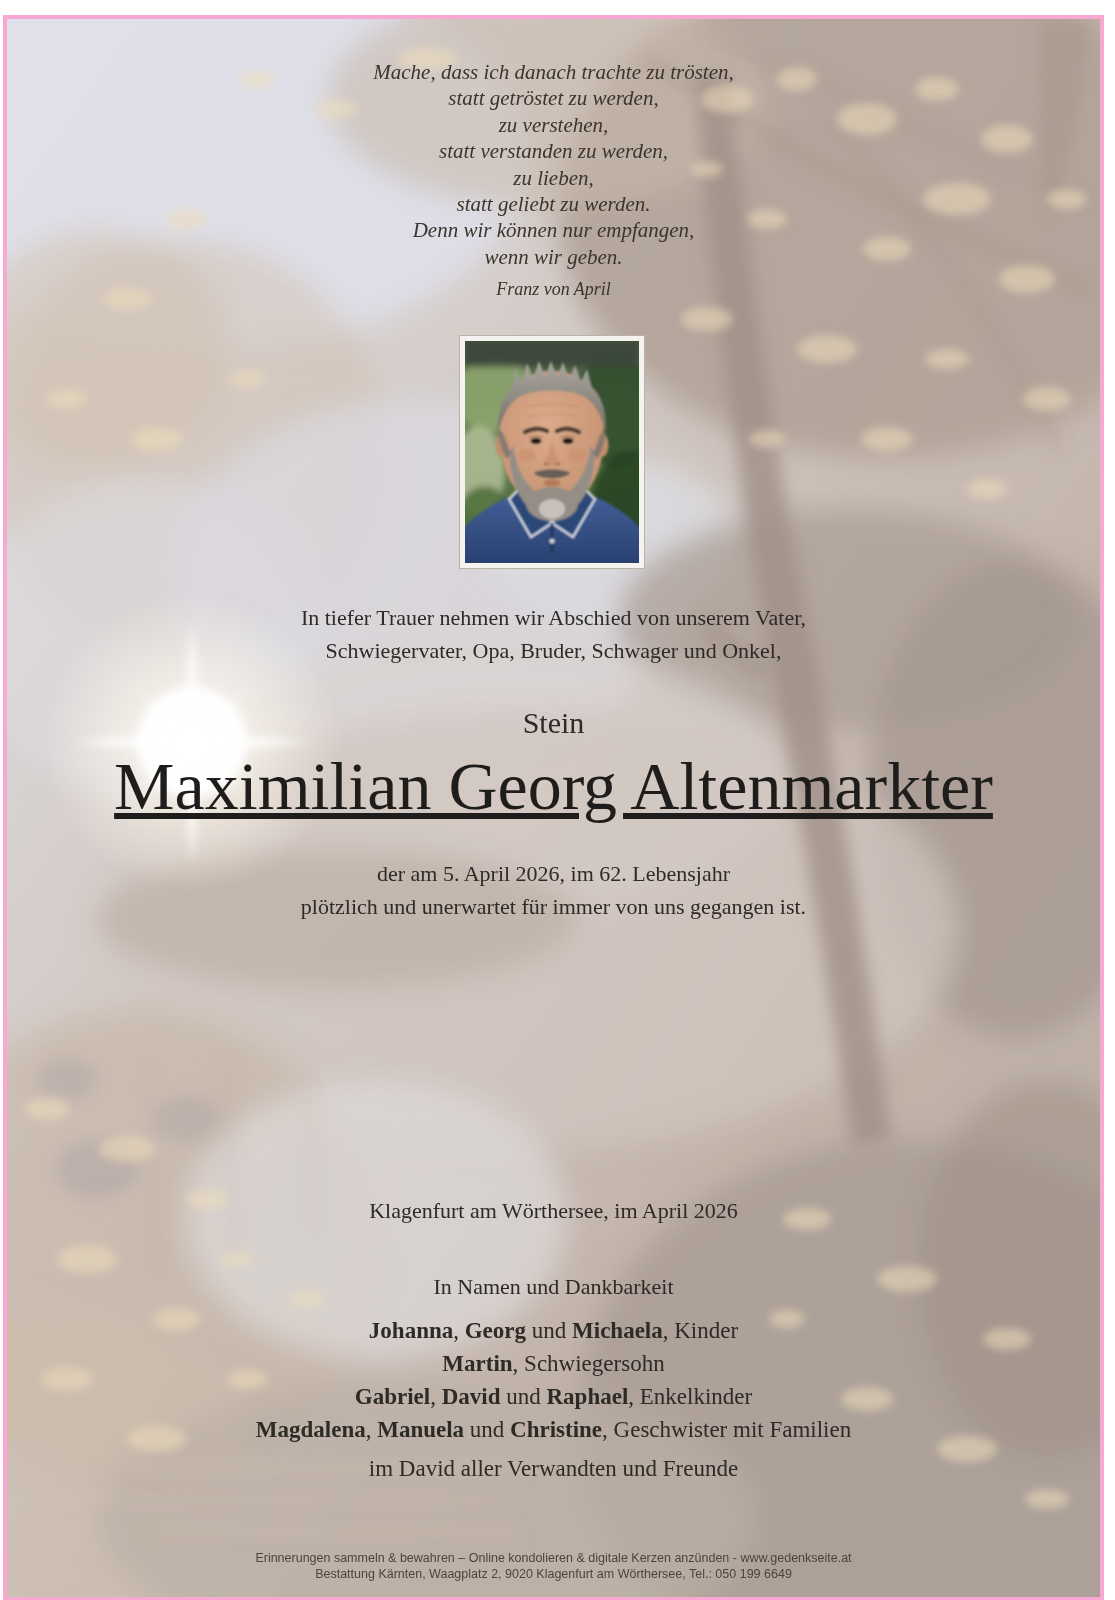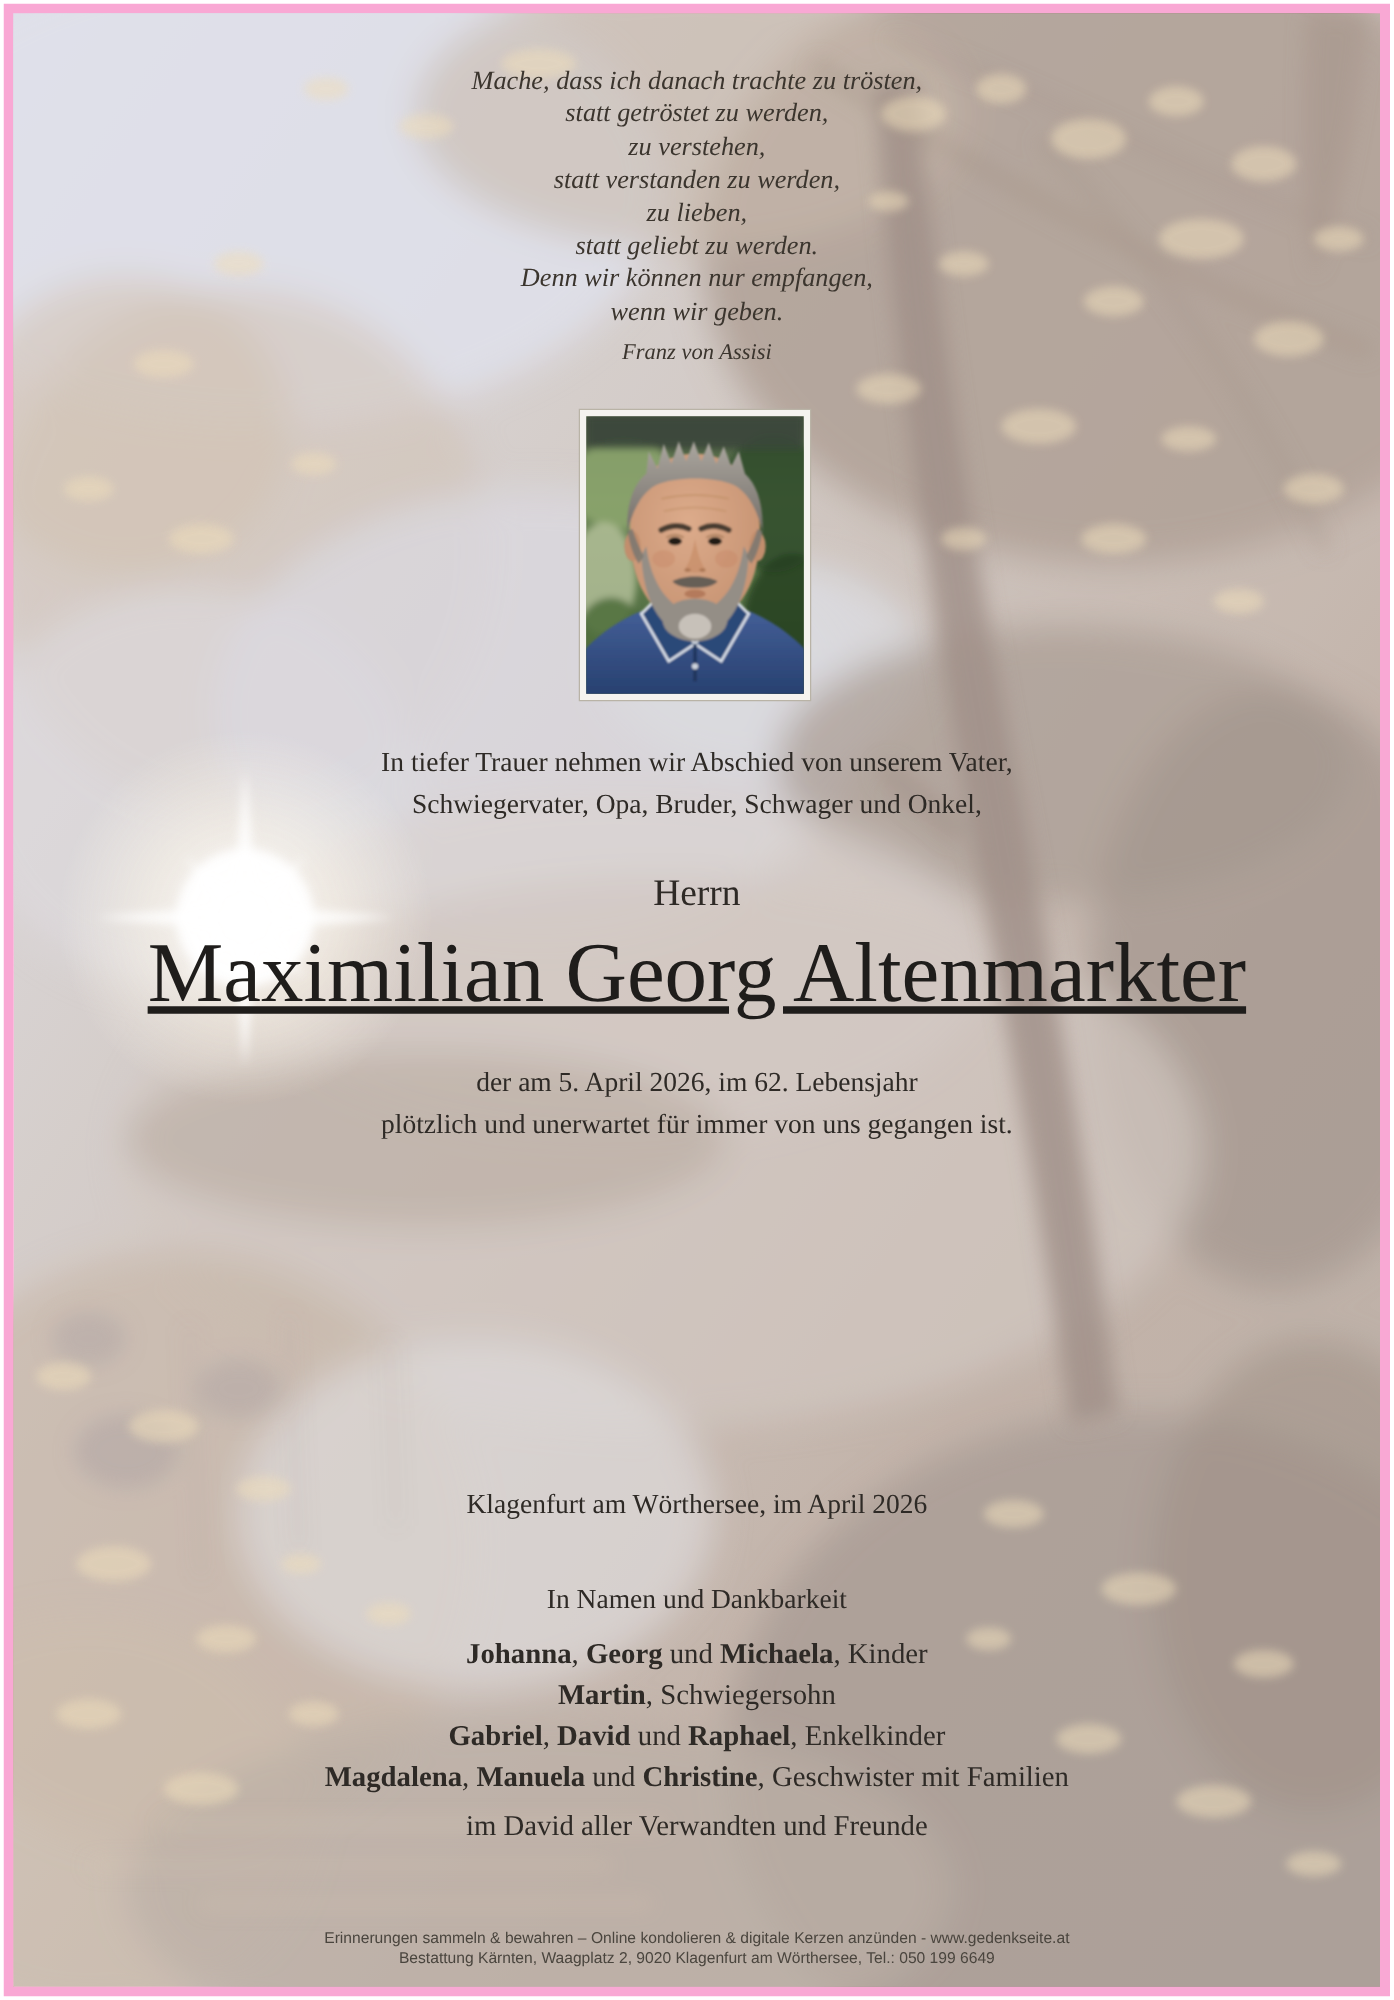--- a/index.html
+++ b/index.html
@@ -2,22 +2,22 @@
 <html><head>
 <meta charset="utf-8">
 <style>
   html,body{margin:0;padding:0;}
   body{
     width:1115px;height:1600px;position:relative;background:#ffffff;
     font-family:"Liberation Serif","DejaVu Serif",serif;
     overflow:hidden;
   }
   .frame{
-    position:absolute;left:3px;top:3px;width:1093px;height:1578px;
-    border:8px solid #f9a8d4;box-sizing:content-box;
+    position:absolute;left:3px;top:15px;width:1093px;height:1578px;
+    border:4px solid #f9a8d4;box-sizing:content-box;
   }
   .bg{position:absolute;left:0;top:0;width:1093px;height:1578px;display:block;}
   .t{
     position:absolute;left:0;right:0;text-align:center;color:#2e2a26;
     font-size:22px;line-height:31px;white-space:pre-wrap;
   }
   .quote{top:40px;font-style:italic;font-size:21px;line-height:26.4px;color:#3b352e;}
   .attrib{top:259px;font-style:italic;font-size:18px;line-height:22px;color:#3b352e;}
   .photo{
     position:absolute;left:453px;top:317px;width:174px;height:222px;
@@ -164,21 +164,21 @@
     <g filter="url(#b4)">
       <circle cx="185" cy="723" r="55" fill="#ffffff" opacity="0.95"></circle>
       <path d="M185 603 L195 713 L305 723 L195 733 L185 843 L175 733 L65 723 L175 713 Z" fill="#ffffff" opacity="0.85"></path>
       <path d="M185 653 L193 715 L255 723 L193 731 L185 793 L177 731 L115 723 L177 715 Z" fill="#ffffff" opacity="0.8" transform="rotate(45 185 723)"></path>
     </g>
 
     <rect x="0" y="0" width="1093" height="1578" fill="#ffffff" opacity="0.1"></rect>
   </svg>
 
   <div class="t quote">Mache, dass ich danach trachte zu trösten,<br>statt getröstet zu werden,<br>zu verstehen,<br>statt verstanden zu werden,<br>zu lieben,<br>statt geliebt zu werden.<br>Denn wir können nur empfangen,<br>wenn wir geben.</div>
-  <div class="t attrib">Franz von Assisi</div>
+  <div class="t attrib">Franz von April</div>
 
   <div class="photo" title="portrait-of-deceased">
     <svg viewBox="0 0 174 222" preserveAspectRatio="none" aria-hidden="true">
       <defs>
         <linearGradient id="pbg" x1="0" y1="0" x2="0" y2="1">
           <stop offset="0" stop-color="#45543f"></stop>
             <stop offset="0.3" stop-color="#6d8756"></stop>
           <stop offset="0.6" stop-color="#5d7a4a"></stop>
             <stop offset="1" stop-color="#3c5634"></stop>
         </linearGradient>
@@ -241,21 +241,21 @@
         <path d="M87 98 C85 110 82 118 79 122 C83 126 91 126 95 122 C92 118 89 110 87 98 Z" fill="#c88f6a" opacity="0.75"></path>
         <ellipse cx="81" cy="123" rx="2.5" ry="1.5" fill="#9c6947" opacity="0.7"></ellipse>
         <ellipse cx="93" cy="123" rx="2.5" ry="1.5" fill="#9c6947" opacity="0.7"></ellipse>
         <ellipse cx="62" cy="114" rx="9" ry="7" fill="#c57f5c" opacity="0.3"></ellipse>
         <ellipse cx="112" cy="114" rx="9" ry="7" fill="#c57f5c" opacity="0.3"></ellipse>
       </g>
     </svg>
   </div>
 
   <div class="t intro">In tiefer Trauer nehmen wir Abschied von unserem Vater,<br>Schwiegervater, Opa, Bruder, Schwager und Onkel,</div>
-  <div class="t salut">Herrn</div>
+  <div class="t salut">Stein</div>
   <div class="t name">Maximilian Georg Altenmarkter</div>
   <div class="t dates">der am 5. April 2026, im 62. Lebensjahr<br>plötzlich und unerwartet für immer von uns gegangen ist.</div>
   <div class="t place">Klagenfurt am Wörthersee, im April 2026</div>
   <div class="t gratitude">In Namen und Dankbarkeit</div>
   <div class="t mourners"><div class="mourner-line"><span class="b">Johanna</span>, <span class="b">Georg</span> und <span class="b">Michaela</span>, Kinder</div><div class="mourner-line"><span class="b">Martin</span>, Schwiegersohn</div><div class="mourner-line"><span class="b">Gabriel</span>, <span class="b">David</span> und <span class="b">Raphael</span>, Enkelkinder</div><div class="mourner-line"><span class="b">Magdalena</span>, <span class="b">Manuela</span> und <span class="b">Christine</span>, Geschwister mit Familien</div></div>
   <div class="t closing">im David aller Verwandten und Freunde</div>
   <div class="t footer">Erinnerungen sammeln &amp; bewahren – Online kondolieren &amp; digitale Kerzen anzünden - www.gedenkseite.at<br>Bestattung Kärnten, Waagplatz 2, 9020 Klagenfurt am Wörthersee, Tel.: 050 199 6649</div>
 
 </div>
 

